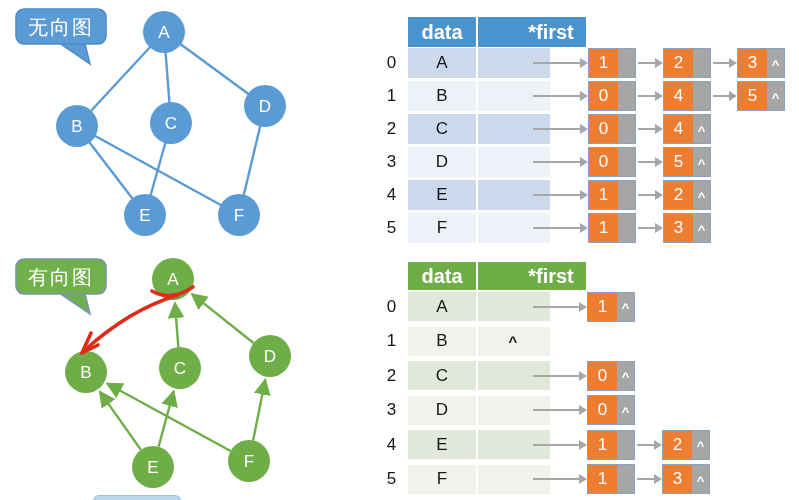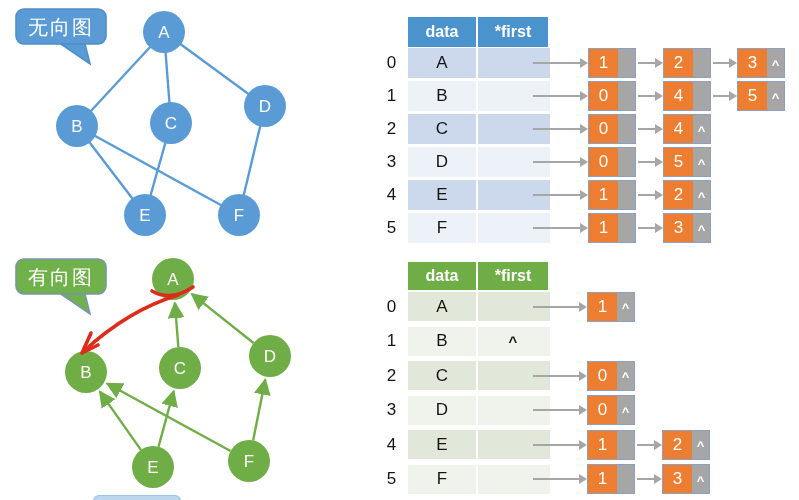--- a/index.html
+++ b/index.html
@@ -1,21 +1,21 @@
 <!DOCTYPE html>
 <html><head>
 <meta charset="utf-8">
 <style>
   * { box-sizing: border-box; }
   html,body { margin:0; padding:0; background:#fff; }
   body { font-family:"Liberation Sans", "DejaVu Sans", sans-serif; }
   .stage { position:relative; width:799px; height:500px; background:#ffffff; overflow:hidden; }
   .stage svg { position:absolute; }
   .adj { position:absolute; width:416px; }
-  .thead { position:absolute; display:flex; color:#fff; font-weight:bold; font-size:16px; }
+  .thead { position:absolute; display:flex; color:#fff; font-weight:bold; font-size:20px;gap:38px; }
   .thead span { display:flex; align-items:center; justify-content:center; width:70px; }
   .thead span:first-child { border-right:2px solid #ffffff; }
   .idx { position:absolute; width:17px; font-size:17px; color:#151515; display:flex; align-items:center; justify-content:center; }
   .band { position:absolute; width:142px; display:flex; }
   .cell { display:flex; align-items:center; justify-content:center; font-size:17px; color:#151515; position:relative; width:70px; height:100%; }
   .cell.datac { border-right:2px solid #ffffff; }
   .cell.firstc { font-size:15px; font-weight:bold; }
   .letter { position:relative; display:inline-block; }
   .harrow { position:absolute; height:2px; background:#a6a6a6; }
   .harrow::after { content:""; position:absolute; right:-8px; top:-4px; border-left:8px solid #a6a6a6; border-top:5px solid transparent; border-bottom:5px solid transparent; }

